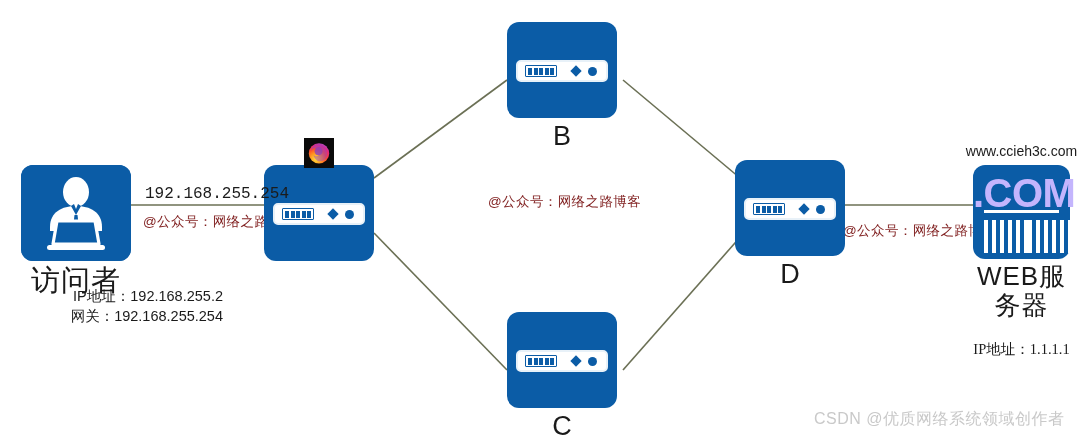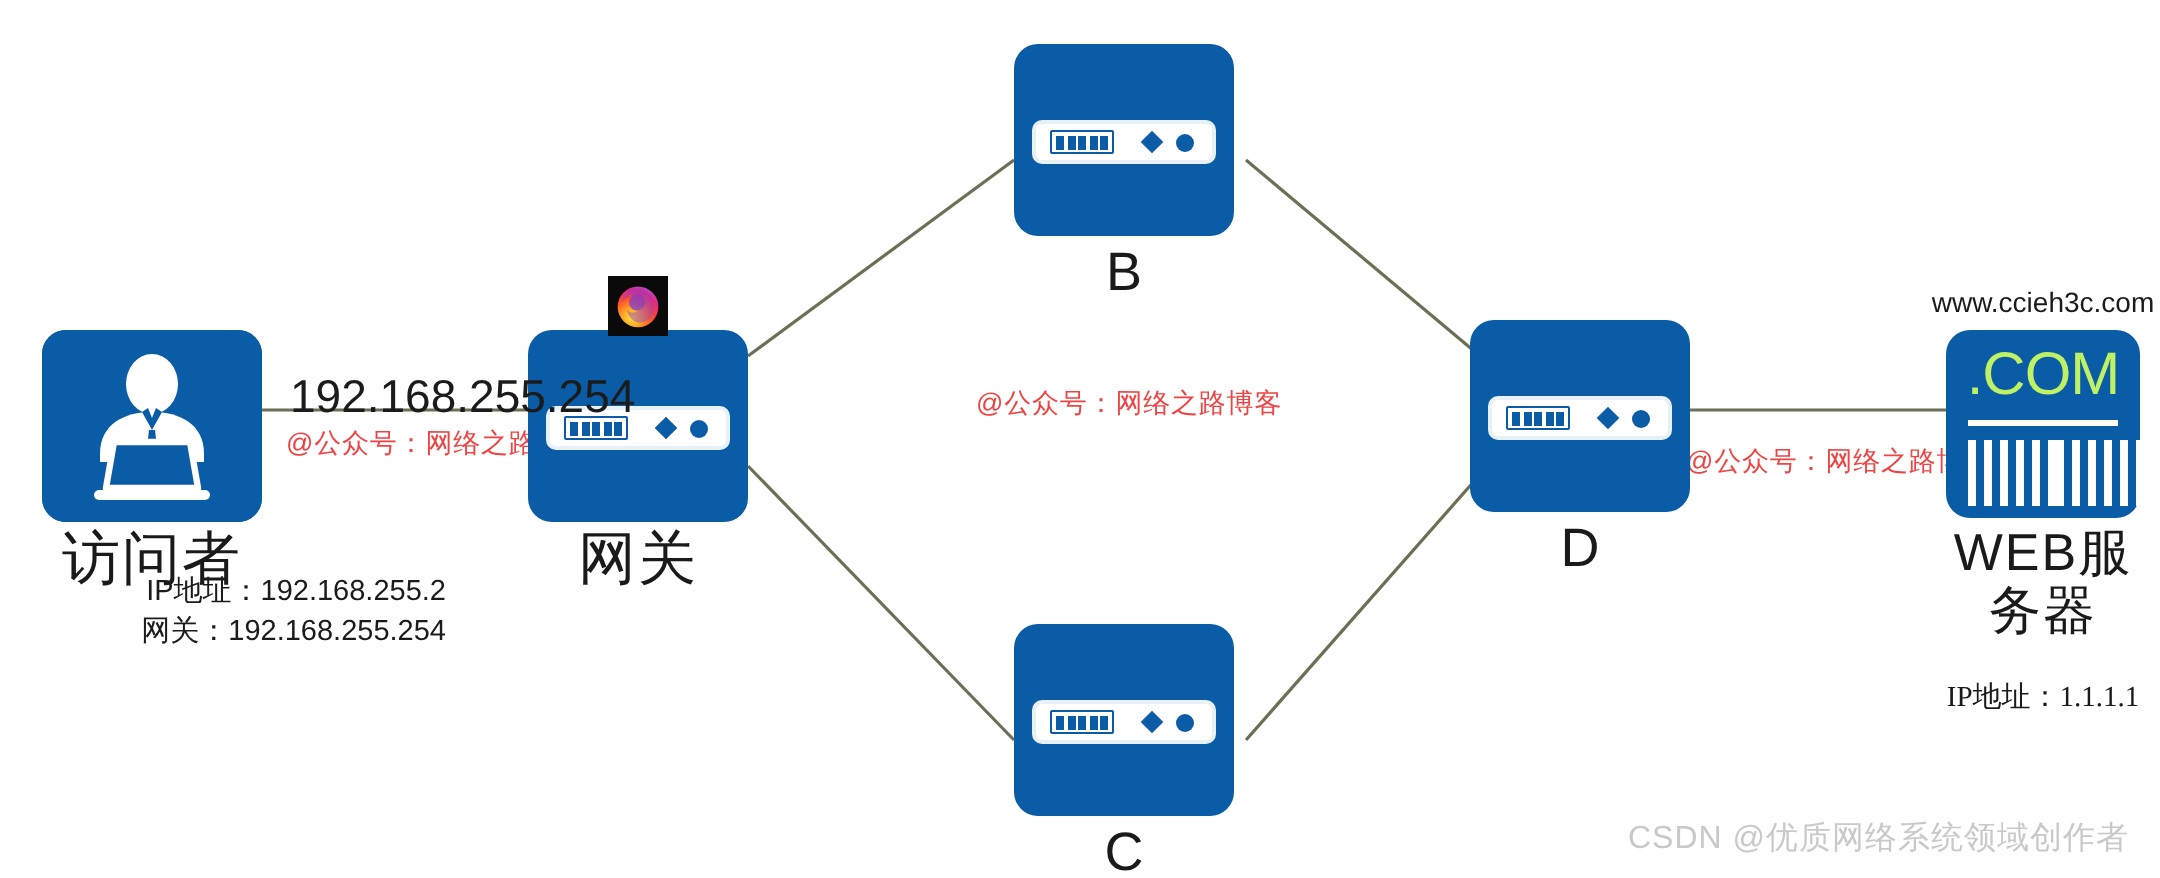--- a/index.html
+++ b/index.html
@@ -129,23 +129,23 @@
   
   .visitor-icon svg { position: absolute; left: 0; top: 0; }
 
   
   .dotcom-text {
     position: absolute;
     top: 6px;
     left: 0;
     right: 0;
     text-align: center;
-    color: #bef264;
-    font-size: 30px;
-    font-weight: normal;
+    color: #c4b5fd;
+    font-size: 40px;
+    font-weight: bold;
     letter-spacing: -0.5px;
   }
   .dotcom-rule {
     position: absolute;
     left: 11px;
     right: 11px;
     top: 45px;
     height: 3px;
     background: #ffffff;
   }
@@ -174,30 +174,31 @@
     right: -8px;
     top: -22px;
     text-align: center;
     font-size: 14px;
     color: #1b1b1b;
   }
 
   
   .edge-label {
     position: absolute;
-    font-size: 23px;
+    font-size: 16px;
     color: #1b1b1b;
     white-space: nowrap;
+    font-family: Liberation Mono, monospace;
   }
 
   
   .watermark {
     position: absolute;
     font-size: 13.5px;
-    color: #ef4444;
+    color: #7f1d1d;
     white-space: nowrap;
     letter-spacing: 0.4px;
   }
   .wm-csdn {
     position: absolute;
     font-size: 16px;
     color: #c9c9c9;
     white-space: nowrap;
     letter-spacing: 0.5px;
   }
@@ -274,21 +275,20 @@
             <i></i>
             <i></i>
             <i></i>
         </span>
         <span class="router-marks">
           <span class="router-diamond"></span>
           <span class="router-circle"></span>
         </span>
       </div>
     </div>
-    <div class="node-label cjk">网关</div>
   </div>
 
   <div class="edge-label" style="left:145px; top:185px;">192.168.255.254</div>
 
   <div class="node" style="left:507px; top:22px; width:110px;">
     <div class="node-icon">
       <div class="router-bar">
         <span class="router-leds">
           <i></i>
             <i></i>

